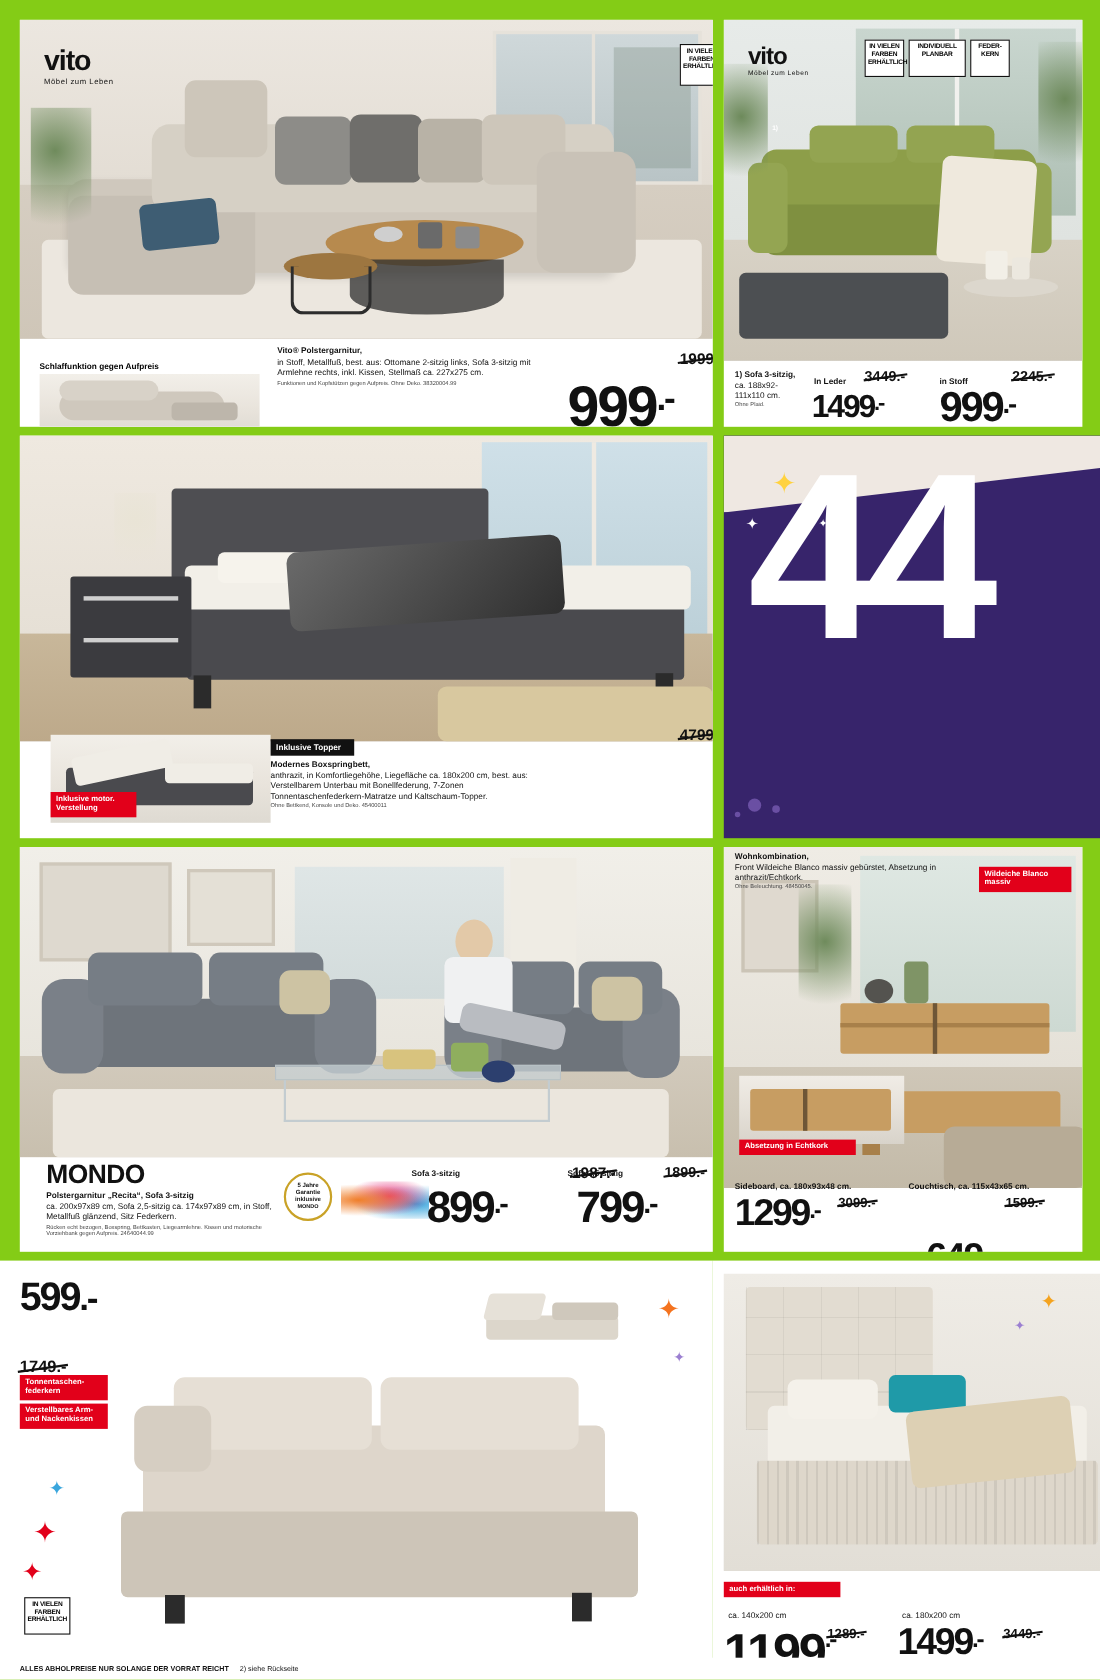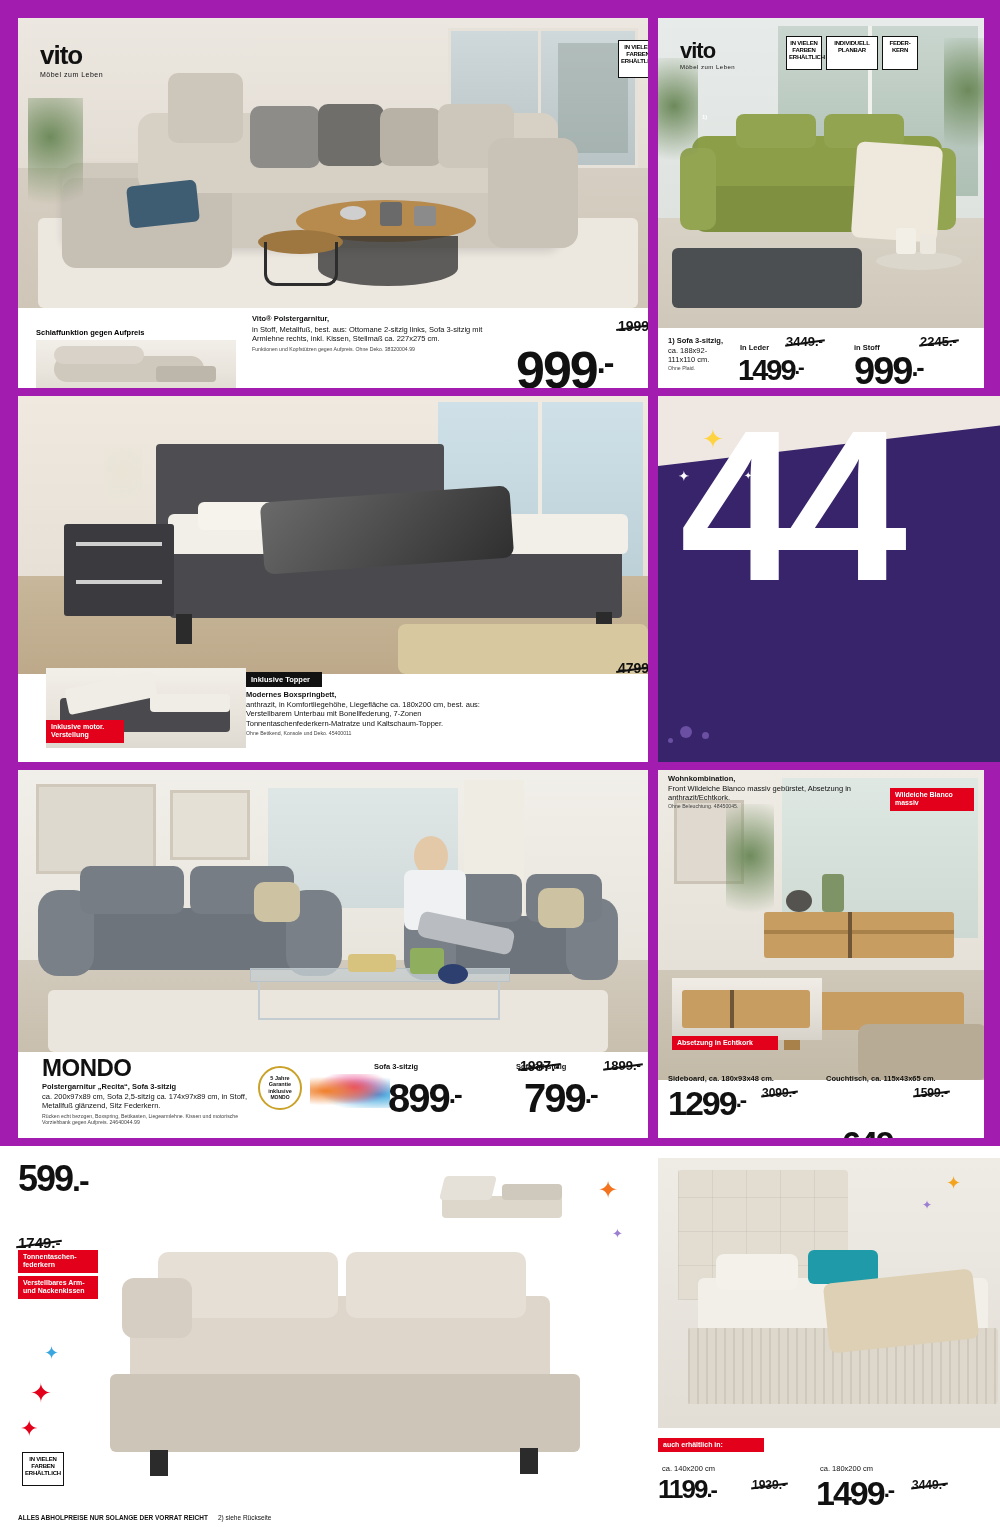--- a/index.html
+++ b/index.html
@@ -3,21 +3,21 @@
 <meta charset="utf-8">
 <style>
   * { box-sizing: border-box; margin: 0; padding: 0; }
   body {
     width: 1000px; height: 1527px;
     background: #ffffff;
     font-family: "Liberation Sans", sans-serif;
     position: relative;
     overflow: hidden;
   }
-  .page { position: relative; width: 1000px; height: 1527px; background:#a21caf; }
+  .page { position: relative; width: 1000px; height: 1527px; background:#84cc16; }
 
   
   .panel { position: absolute; background:#fff; overflow:hidden; }
 
   
   .photo { position:absolute; overflow:hidden; }
   .room-a { background:
       linear-gradient(180deg,#efeae3 0%,#e7e0d6 45%,#d9d2c7 100%); }
   .room-b { background:
       linear-gradient(180deg,#f2efe9 0%,#e9e4dc 55%,#dedad2 100%); }
@@ -469,24 +469,24 @@
 
       <div style="position:absolute;left:168px;top:118px;width:150px;height:70px;background:#ddd0b4;border-radius:8px;transform:rotate(-6deg);"></div>
       <div class="spark" style="left:288px;top:14px;font-size:18px;color:#f4a31f;">✦</div>
       <div class="spark" style="left:264px;top:40px;font-size:12px;color:#9b7fd1;">✦</div>
     </div>
 
     <div class="badge-red" style="left:10px;top:292px;width:106px;">auch erhältlich in:</div>
 
     <div style="position:absolute;left:14px;top:318px;" class="desc">ca. 140x200 cm</div>
     <div style="position:absolute;left:10px;top:328px;display:flex;align-items:flex-start;">
-      <span class="price" style="font-size:26px;">1199</span>
+      <span class="price" style="font-size:46px;">1199</span>
       <span class="price suffix" style="font-size:22px;margin-top:3px;">.-</span>
     </div>
-    <div class="strike" style="position:absolute;left:104px;top:332px;font-size:12px;">1939.-</div>
+    <div class="strike" style="position:absolute;left:104px;top:332px;font-size:12px;">1289.-</div>
 
     <div style="position:absolute;left:172px;top:318px;" class="desc">ca. 180x200 cm</div>
     <div style="position:absolute;left:168px;top:328px;display:flex;align-items:flex-start;">
       <span class="price" style="font-size:34px;">1499</span>
       <span class="price suffix" style="font-size:22px;margin-top:3px;">.-</span>
     </div>
     <div class="strike" style="position:absolute;left:264px;top:332px;font-size:12px;">3449.-</div>
   </div>
 
   <div class="footer">

